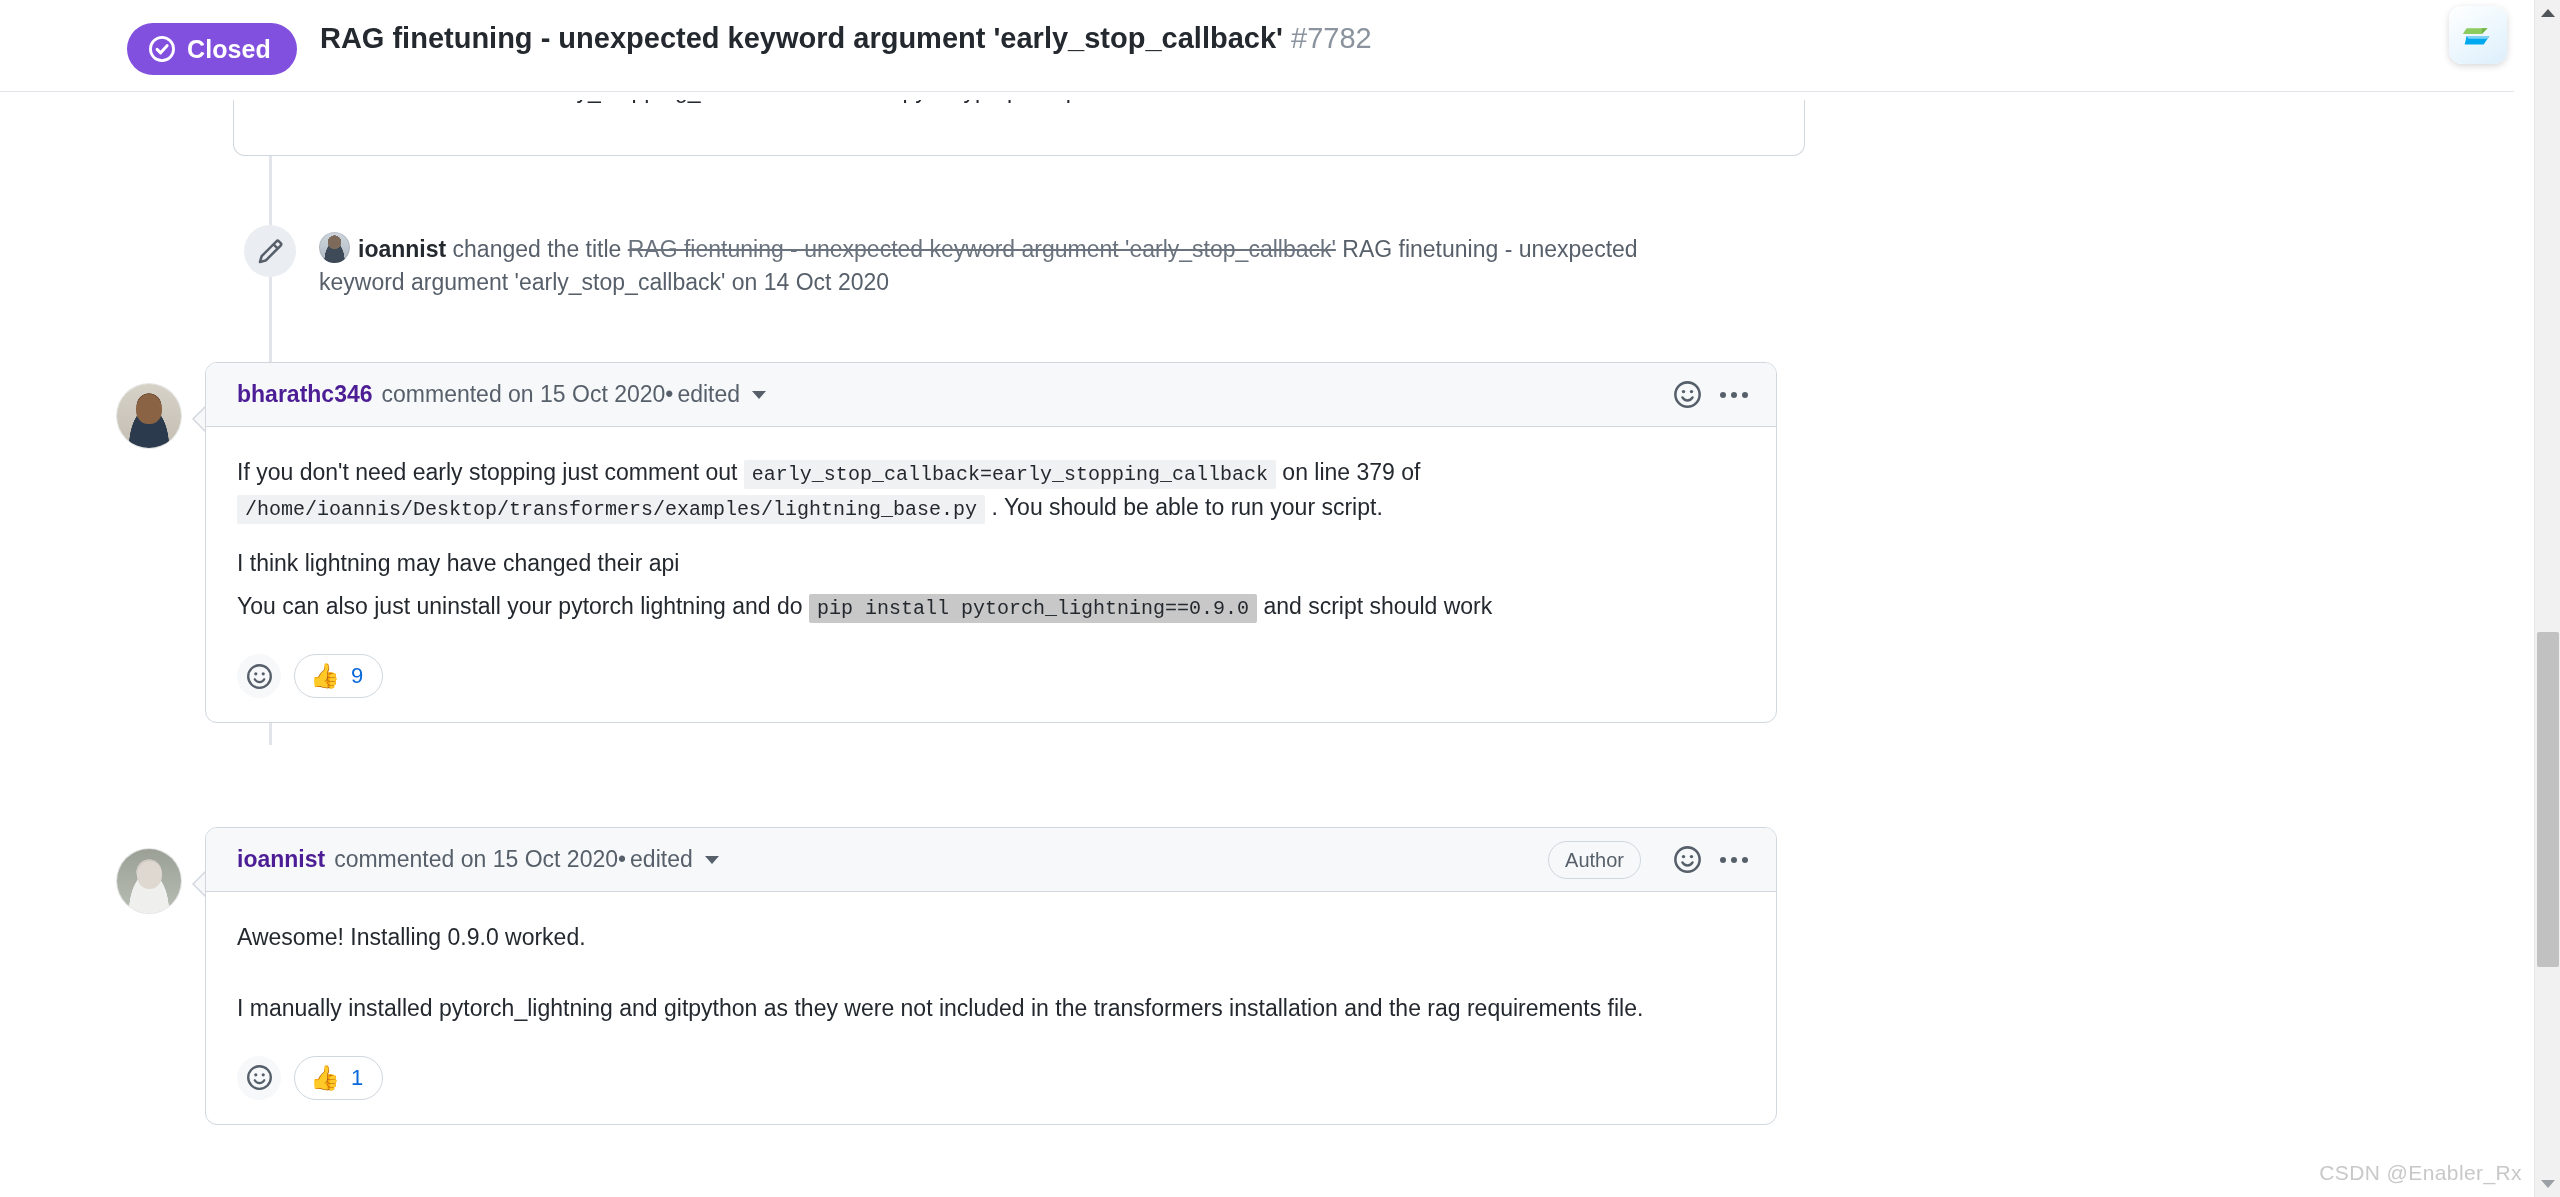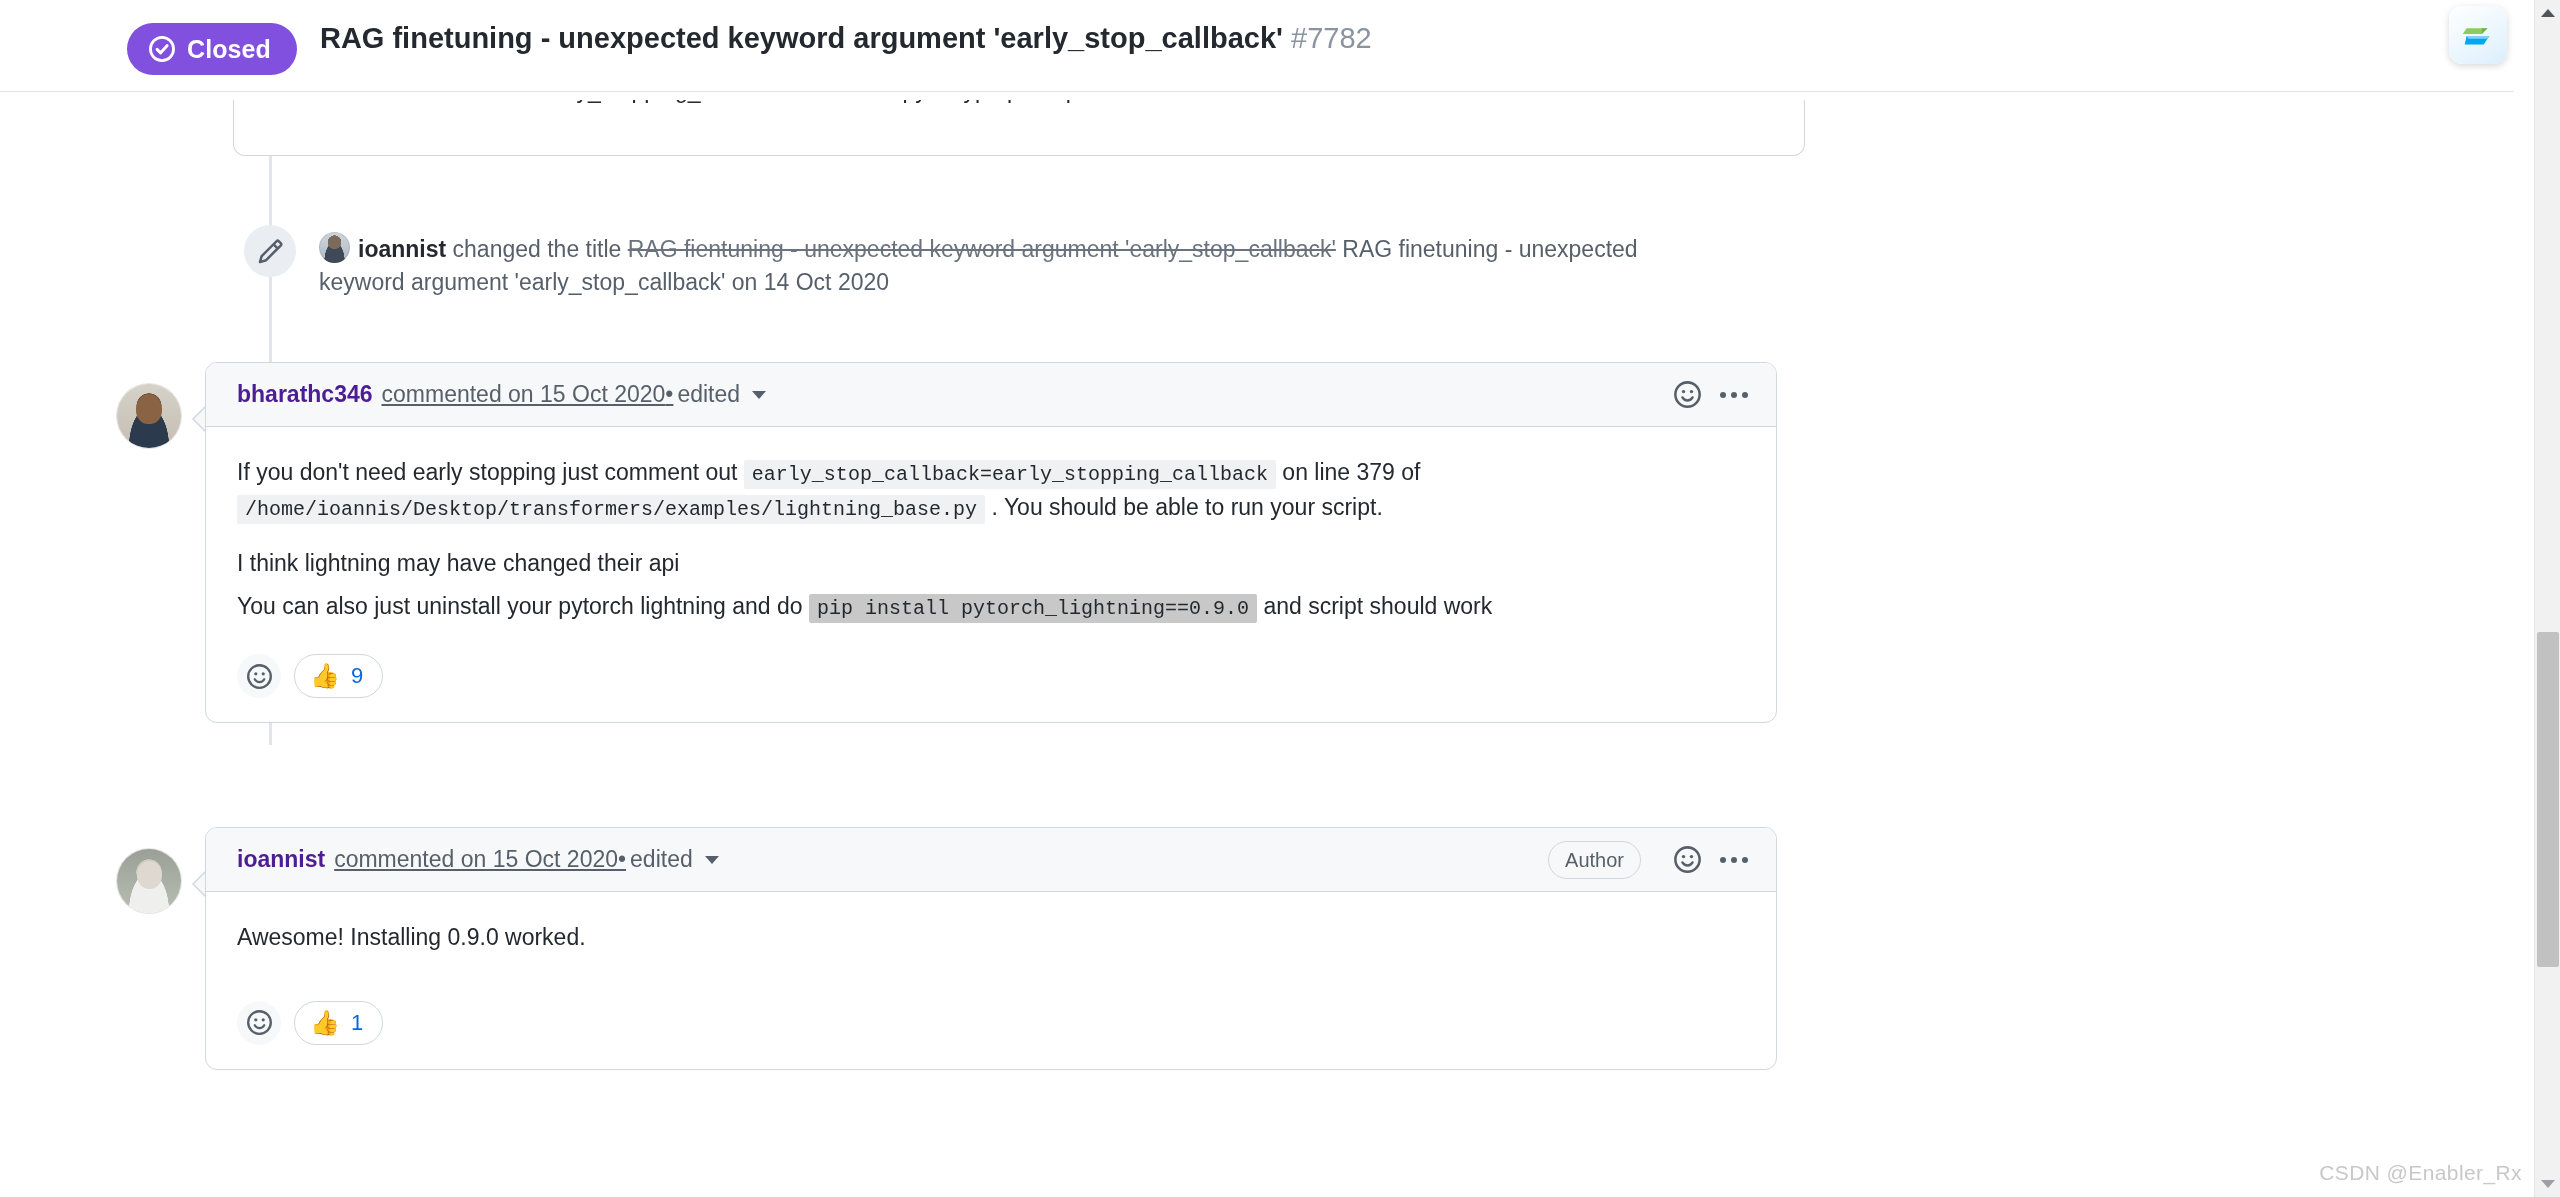--- a/index.html
+++ b/index.html
@@ -214,21 +214,21 @@
     background: #f6f8fa;
     border-bottom: 1px solid #d0d7de;
     display: flex;
     align-items: center;
     padding: 0 28px 0 31px;
     font-size: 23px;
     color: #57606a;
     white-space: nowrap;
   }
   .bubble-head .who { color: #4c1d95; font-weight: 600; margin-right: 9px; }
-  .bubble-head .meta { color: #57606a; text-decoration: underline; }
+  .bubble-head .meta { color: #57606a; }
   .bubble-head .edited { color: #57606a; margin-left: 4px; }
   .caret-down {
     display: inline-block;
     margin-left: 12px;
     width: 0; height: 0;
     border-left: 7px solid transparent;
     border-right: 7px solid transparent;
     border-top: 8px solid #57606a;
     vertical-align: 3px;
   }
@@ -475,20 +475,21 @@
           </span>
           <span class="kebab">
             <i></i>
               <i></i>
               <i></i>
           </span>
         </div>
 
         <div class="bubble-body">
           <p style="margin-bottom:36px;">Awesome! Installing 0.9.0 worked.</p>
+          <p>I manually installed pytorch_lightning and gitpython as they were not included in the transformers installation and the rag requirements file.</p>
         </div>
 
         <div class="reactions">
           <span class="react-smiley">
             <svg width="27" height="27" viewBox="0 0 16 16" fill="none" aria-hidden="true">
               <circle cx="8" cy="8" r="6.7" stroke="#57606a" stroke-width="1.4"></circle>
               <circle cx="5.8" cy="6.4" r=".95" fill="#57606a"></circle>
               <circle cx="10.2" cy="6.4" r=".95" fill="#57606a"></circle>
               <path d="M5.2 9.6c.6 1.1 1.6 1.7 2.8 1.7s2.2-.6 2.8-1.7" stroke="#57606a" stroke-width="1.3" stroke-linecap="round"></path>
             </svg>

